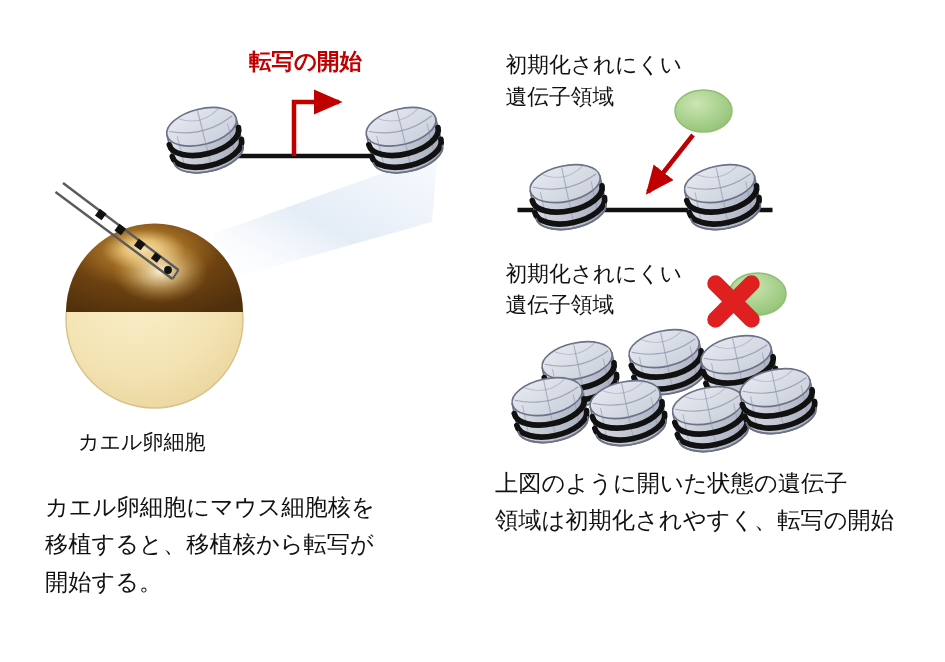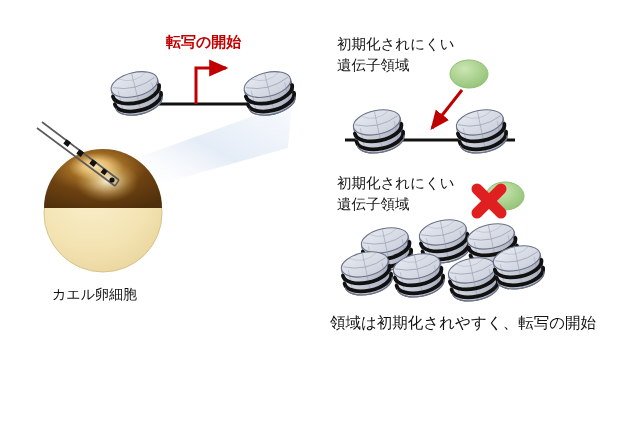--- a/index.html
+++ b/index.html
@@ -198,28 +198,34 @@
       <use href="#nucleosome" x="392" y="252" width="54" height="50" transform="rotate(-12 419 277)"></use>
       <use href="#nucleosome" x="447" y="256" width="54" height="50" transform="rotate(-12 474 281)"></use>
       <use href="#nucleosome" x="492" y="244" width="54" height="50" transform="rotate(-12 519 269)"></use>
     </g>
   </svg>
 
   <div class="abs title-red" style="left:166px; top:33px;">転写の開始</div>
 
   <div class="abs caption" style="left:52px; top:285px;">カエル卵細胞</div>
 
+  <div class="abs para" style="left:30px; top:326px;">
+    <div>カエル卵細胞にマウス細胞核を</div>
+    <div>移植すると、移植核から転写が</div>
+    <div>開始する。</div>
+  </div>
 
   <div class="abs heading" style="left:337px; top:34px;">
     <div>初期化されにくい</div>
     <div>遺伝子領域</div>
   </div>
 
   <div class="abs heading" style="left:337px; top:173px;">
     <div>初期化されにくい</div>
     <div>遺伝子領域</div>
   </div>
 
   <div class="abs para" style="left:330px; top:310px;">
+    <div>上図のように開いた状態の遺伝子</div>
     <div>領域は初期化されやすく、転写の開始</div>
   </div>
 
 </div>
 
 </body></html>

